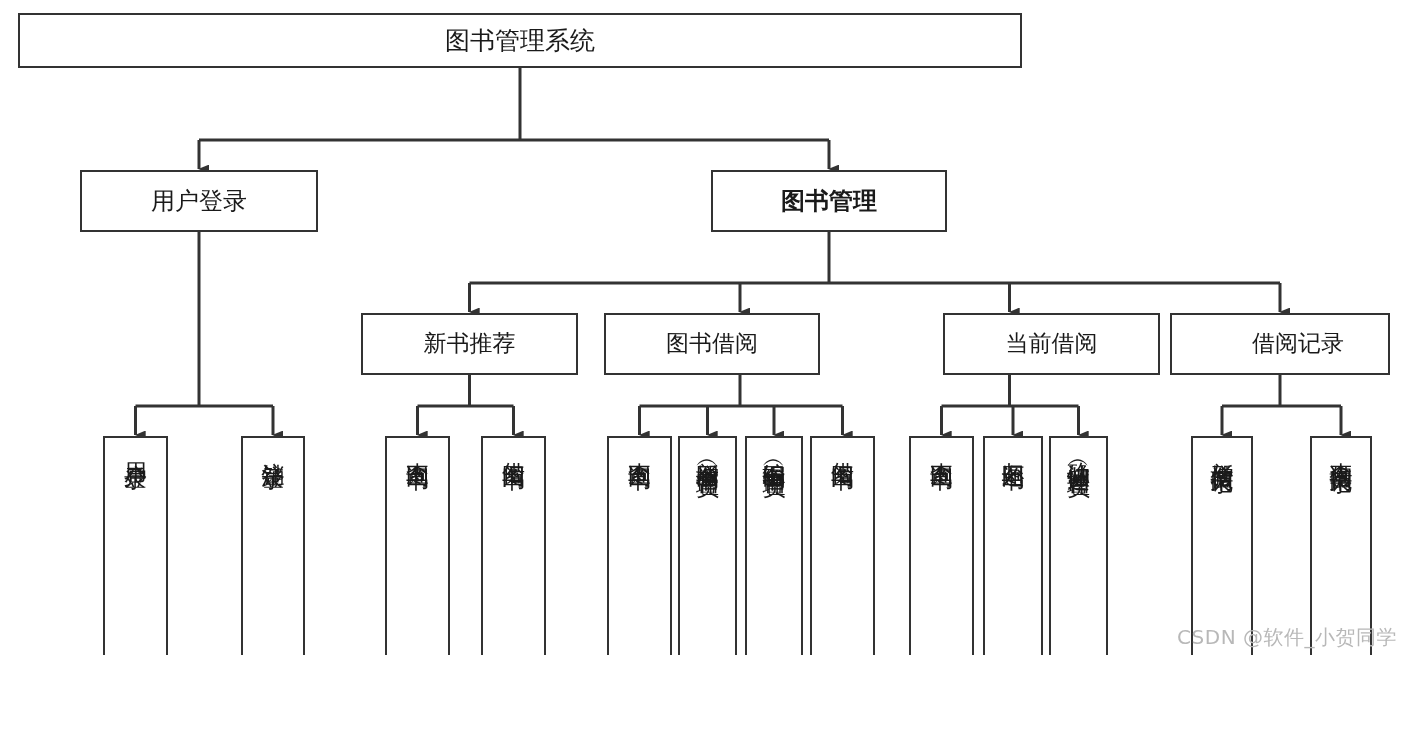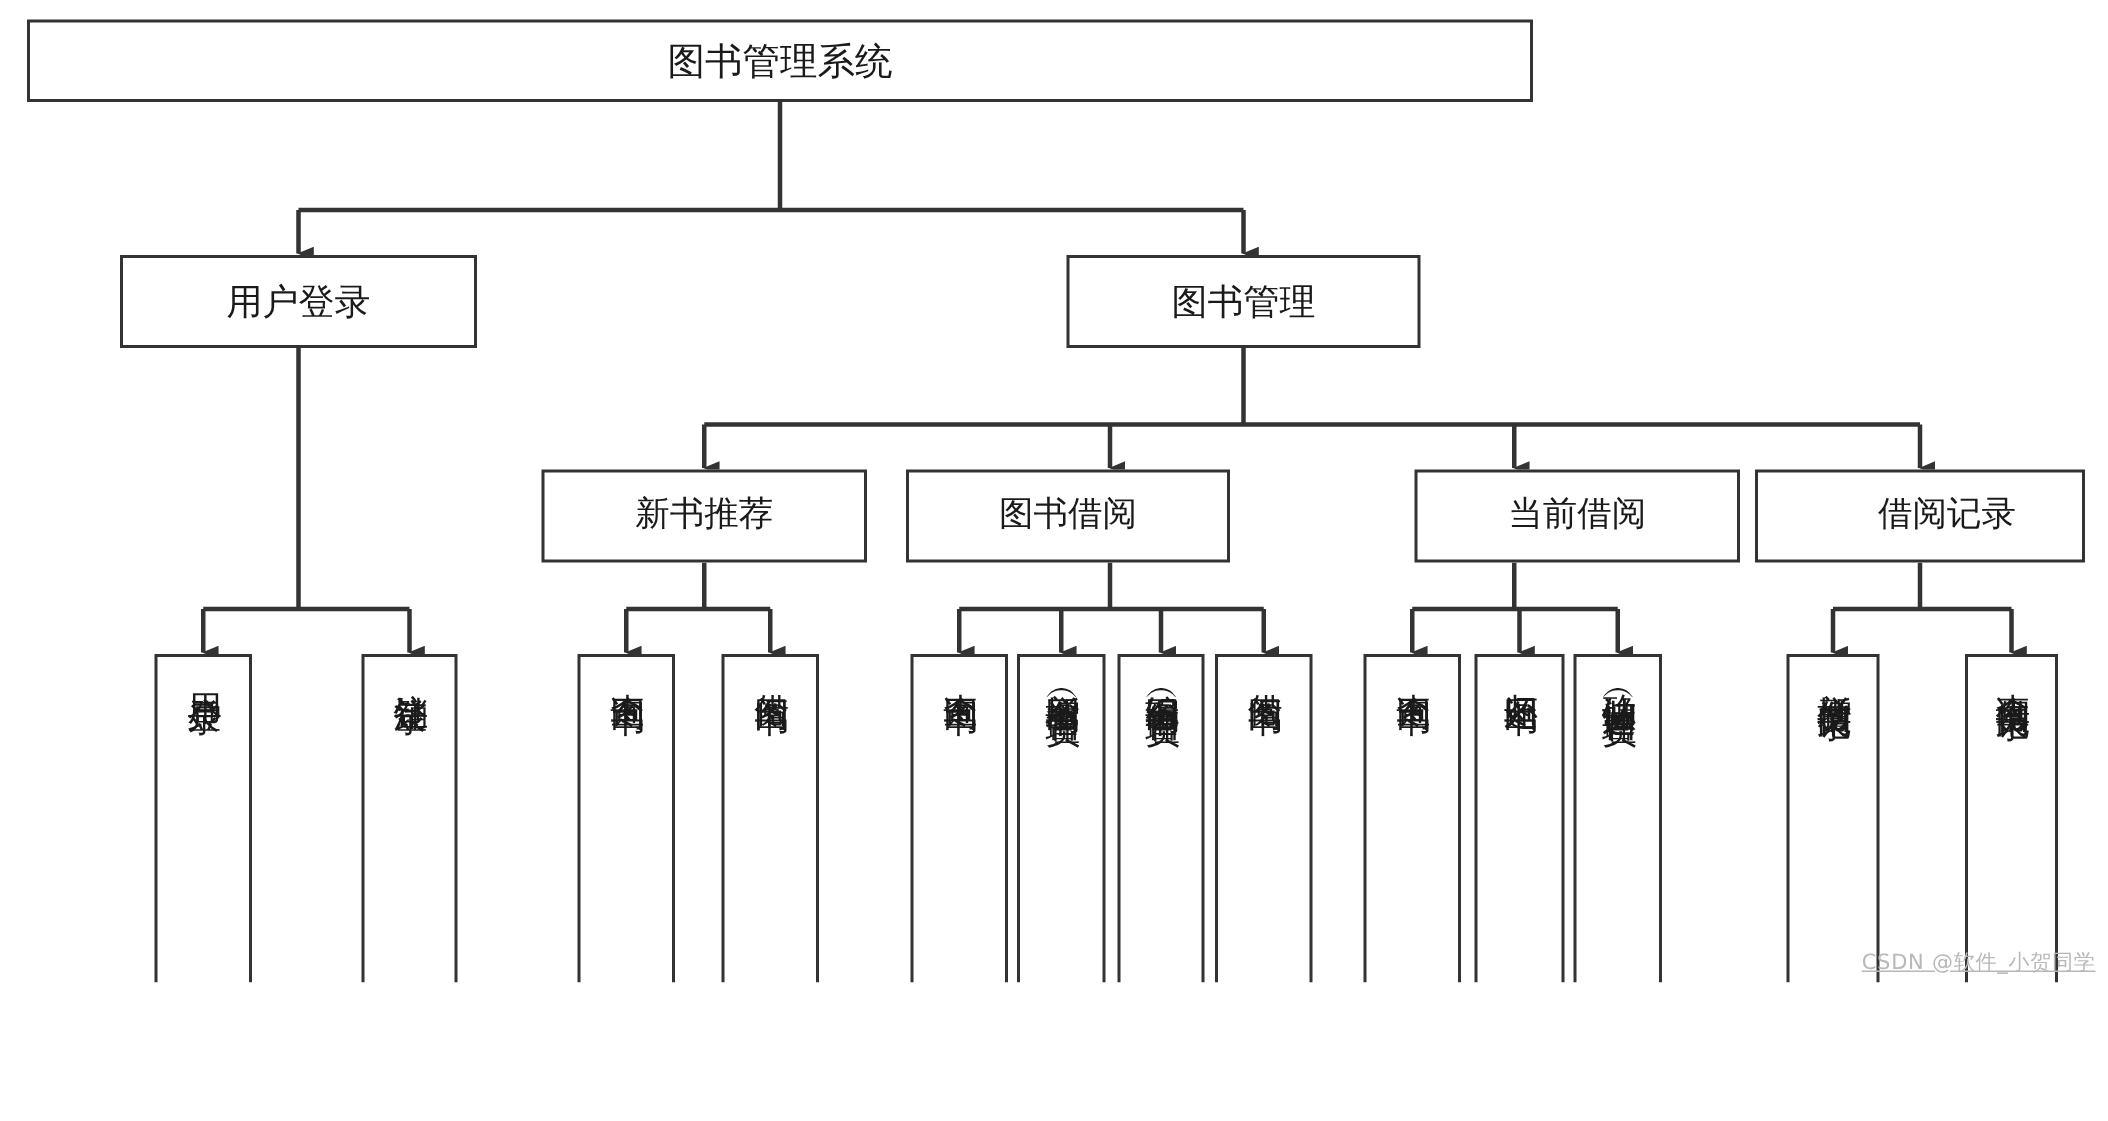--- a/index.html
+++ b/index.html
@@ -63,27 +63,26 @@
     text-orientation: upright;
     font-size: 23px;
     letter-spacing: 2px;
     line-height: 1;
     white-space: nowrap;
   }
   #watermark {
     position: absolute;
     right: 8px;
     bottom: 4px;
-    font-size: 14px;
+    font-size: 20px;
     color: #b8b8b8;
     font-family: "DejaVu Sans", "Liberation Sans", sans-serif;
     letter-spacing: 0.5px;
     z-index: 5;
     white-space: nowrap;
-    text-decoration: underline;
   }
 </style>
 </head>
 <body>
 
 <div id="diagram-canvas">
 
   <svg id="connector-layer" viewBox="0 0 1405 747" xmlns="http://www.w3.org/2000/svg">
     <defs>
       <marker id="arrowhead" markerWidth="9" markerHeight="11" refX="4.5" refY="10.2" orient="auto" markerUnits="userSpaceOnUse">
@@ -127,21 +126,21 @@
       </g>
   </svg>
 
   <div id="node-layer">
       <div class="node level-0" style="left: 18px; top: 13px; width: 1004px; height: 55px;">
         <span class="node-label">图书管理系统</span>
       </div>
       <div class="node level-1" style="left: 80px; top: 170px; width: 238px; height: 62px;">
         <span class="node-label">用户登录</span>
       </div>
-      <div class="node level-1" style="left: 711px; top: 170px; width: 236px; height: 62px;">
+      <div class="node level-1" style="left: 711px; top: 170px; width: 236px; height: 62px; font-weight: bold;">
         <span class="node-label">图书管理</span>
       </div>
       <div class="node level-2" style="left: 361px; top: 313px; width: 217px; height: 62px;">
         <span class="node-label">新书推荐</span>
       </div>
       <div class="node level-2" style="left: 604px; top: 313px; width: 216px; height: 62px;">
         <span class="node-label">图书借阅</span>
       </div>
       <div class="node level-2" style="left: 901px; top: 313px; width: 217px; height: 62px; margin-left: 42px;">
         <span class="node-label">当前借阅</span>

